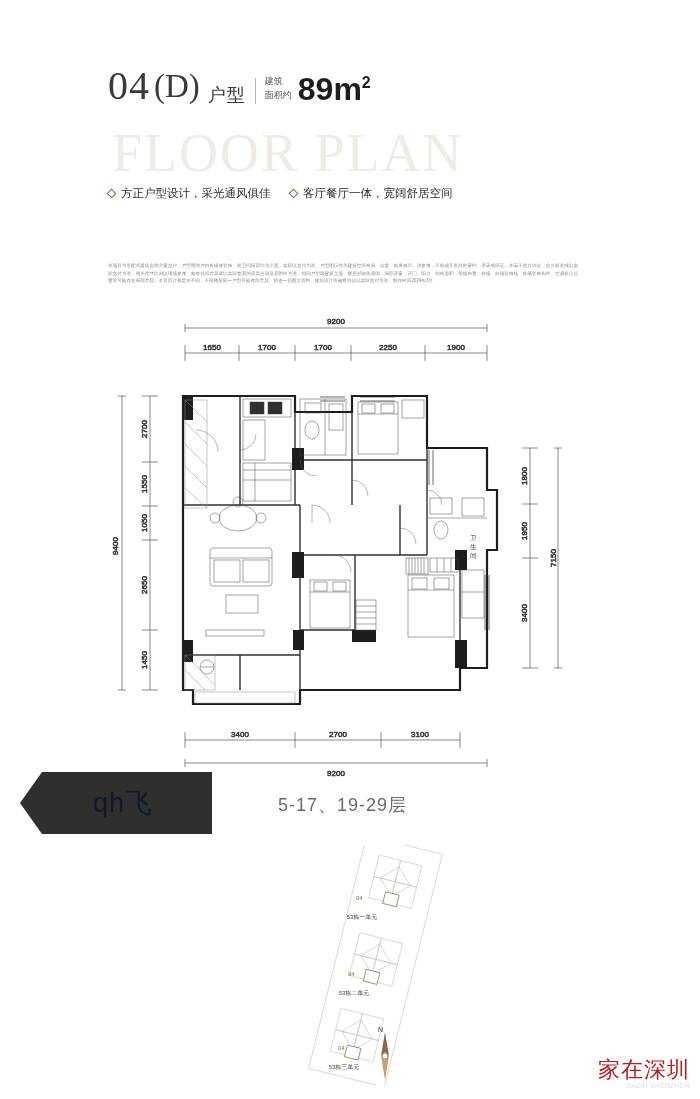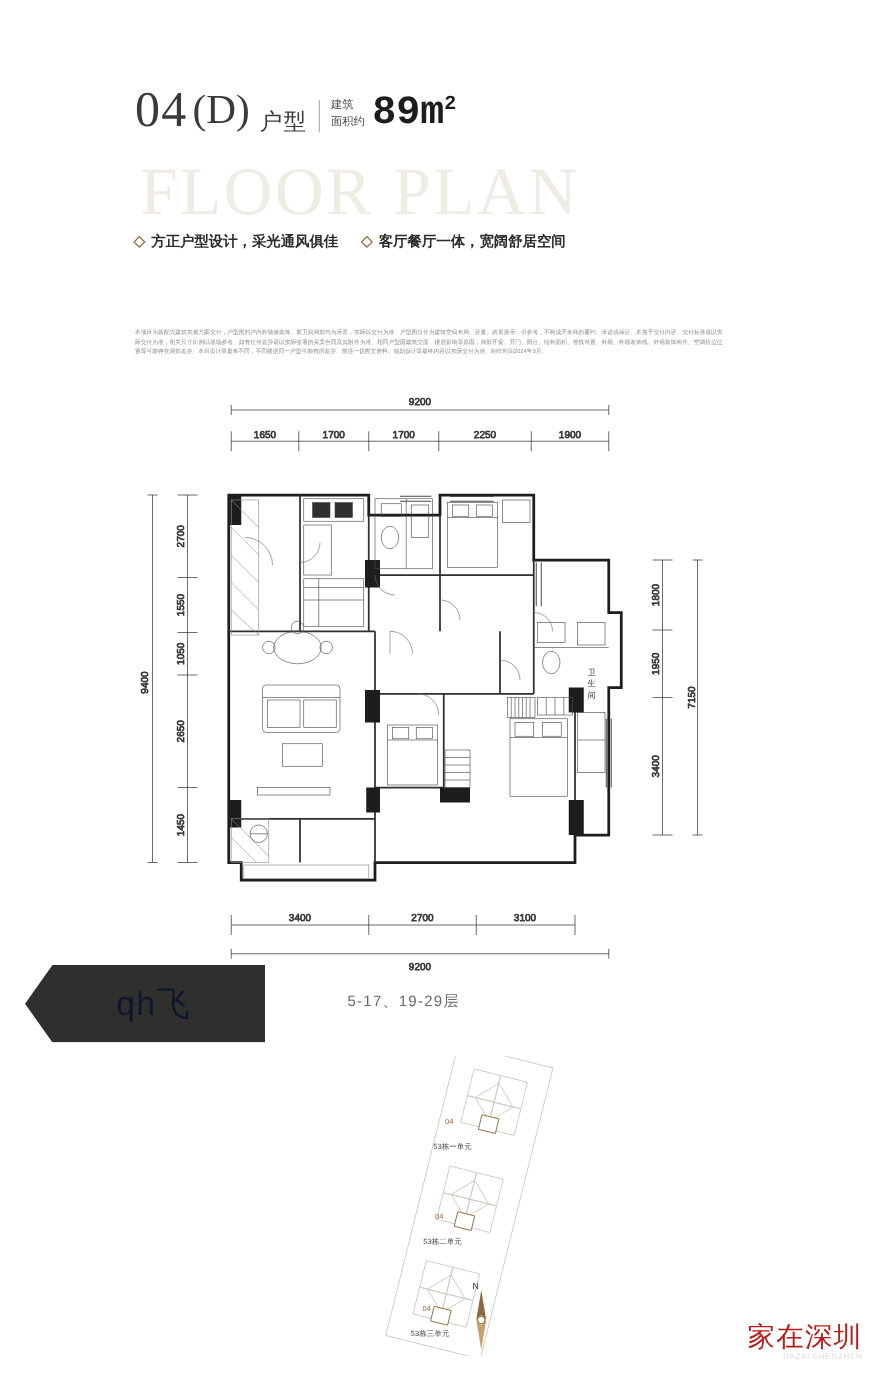--- a/index.html
+++ b/index.html
@@ -31,39 +31,39 @@
     letter-spacing:1px;
   }
   .title-div {
     width:1px; height:26px; background:#b9b6ae; margin:0 9px 2px 9px;
   }
   .title-areaword {
     font-size:9px; color:#4a4a48; line-height:11px; margin-bottom:3px;
     letter-spacing:0px;
   }
   .title-area {
-    font-family:Liberation Mono, monospace;
+    font-family:Liberation Sans, sans-serif;
     font-size:32px; color:#1d1d1b; margin-left:6px; line-height:34px;
     font-weight:bold;
   }
   .title-area sup { font-size:16px; }
 
   .watermark-fp {
     position:absolute; left:112px; top:122px;
     font-family:"Liberation Serif", serif;
     font-size:54px; letter-spacing:2px;
     color:#efece6;
     white-space:nowrap;
   }
 
   .features {
     position:absolute; left:108px; top:186px; width:470px;
     font-size:11.5px; color:#2c2c2a;
   }
-  .feat-row { display:flex; margin-bottom:9px;font-weight:bold; }
+  .feat-row { display:flex; margin-bottom:9px; }
   .feat { display:flex; align-items:center; }
   .feat:first-child { width:182px; }
   .bullet {
     width:7px; height:7px; border:1.2px solid #8c6a3f;
     display:inline-block; transform:rotate(45deg);
     margin-right:6px; flex:0 0 auto;
   }
 
   .disclaimer {
     position:absolute; left:108px; top:262px; width:470px;
@@ -86,21 +86,21 @@
   .logo-text {
     position:absolute; left:0; top:0; width:192px; height:62px;
     display:flex; align-items:center; justify-content:center;
     color:#0f172a; font-size:27px; letter-spacing:1px;
     font-family:"Liberation Sans", sans-serif;
     padding-left:14px;
   }
 
   .floors-label {
     position:absolute; left:278px; top:793px;
-    font-size:12px; color:#6e6a62; letter-spacing:1px;
+    font-size:18px; color:#6e6a62; letter-spacing:1px;
   }
 
   
   .site { position:absolute; left:300px; top:845px; width:180px; height:240px; }
   .unit-cap {
     position:absolute; font-size:6px; color:#4b4b49; white-space:nowrap;
     text-align:center;
   }
   .unit-num {
     position:absolute; font-size:6px; color:#8c6a3f; white-space:nowrap;

